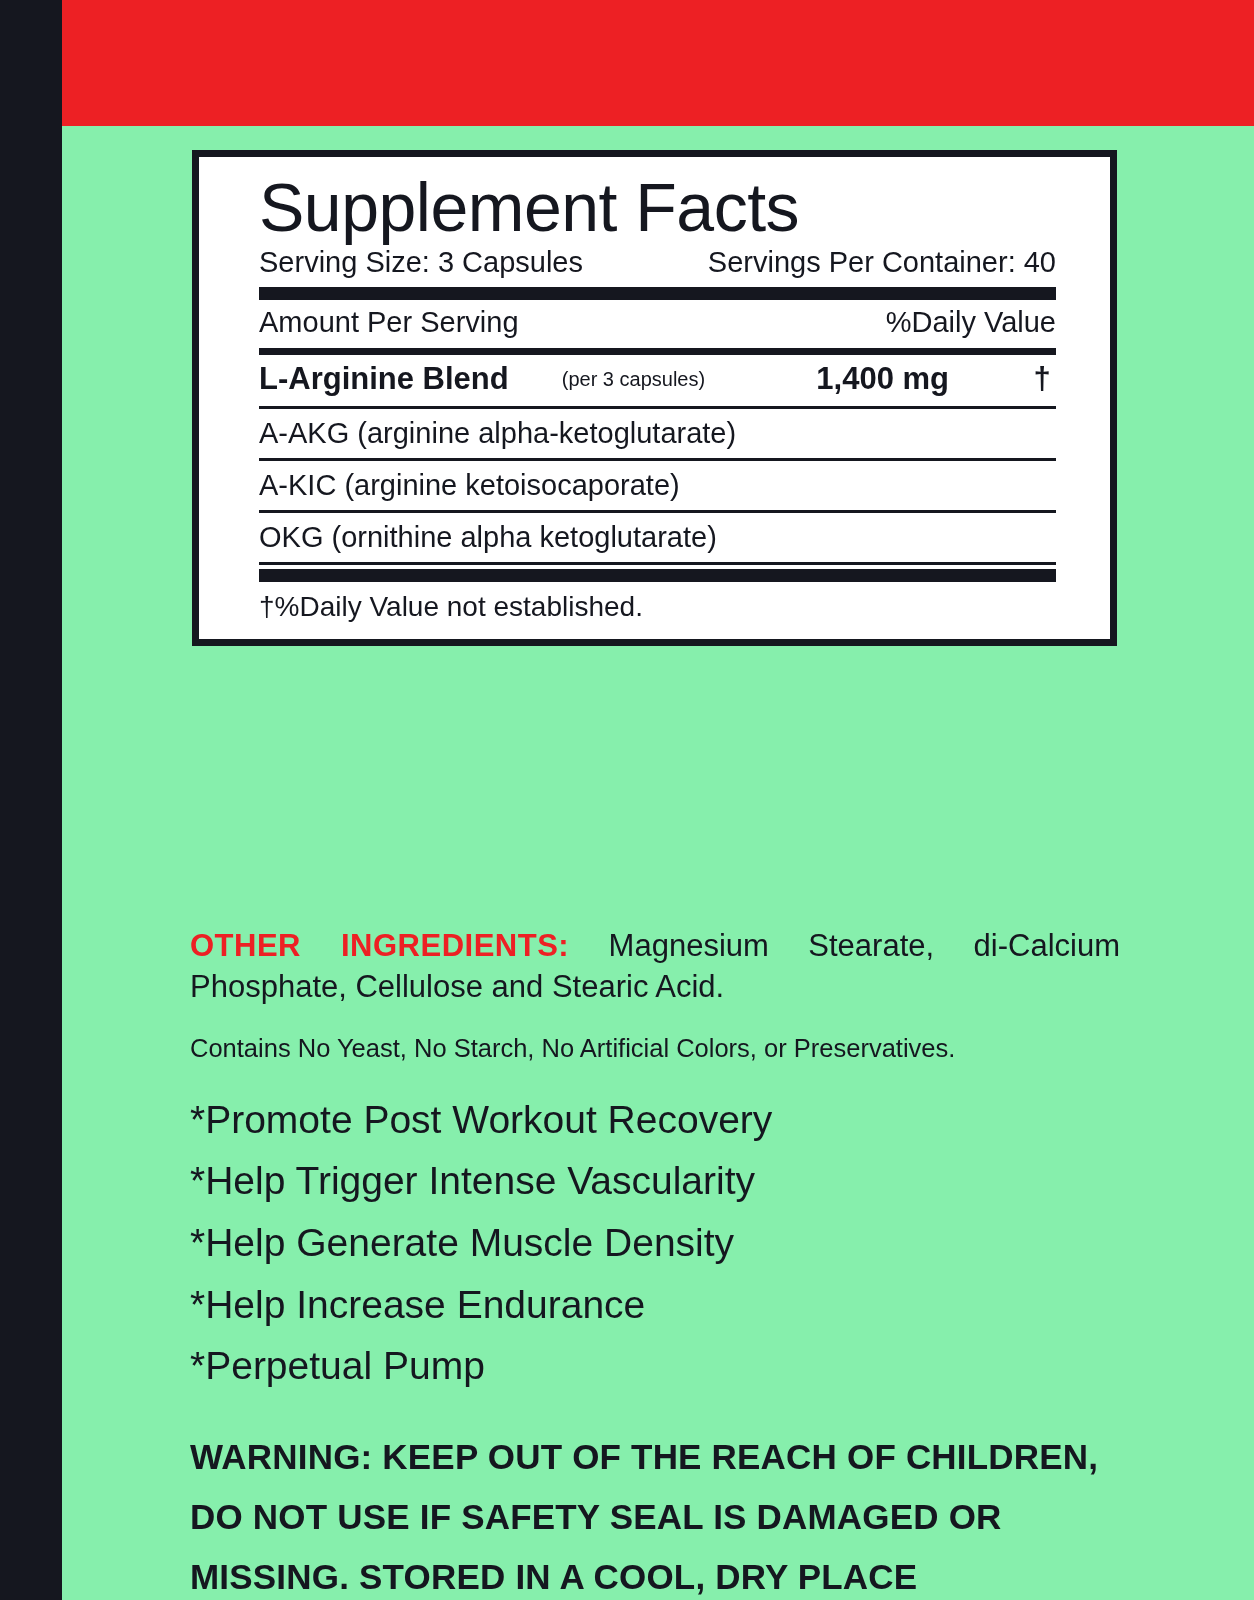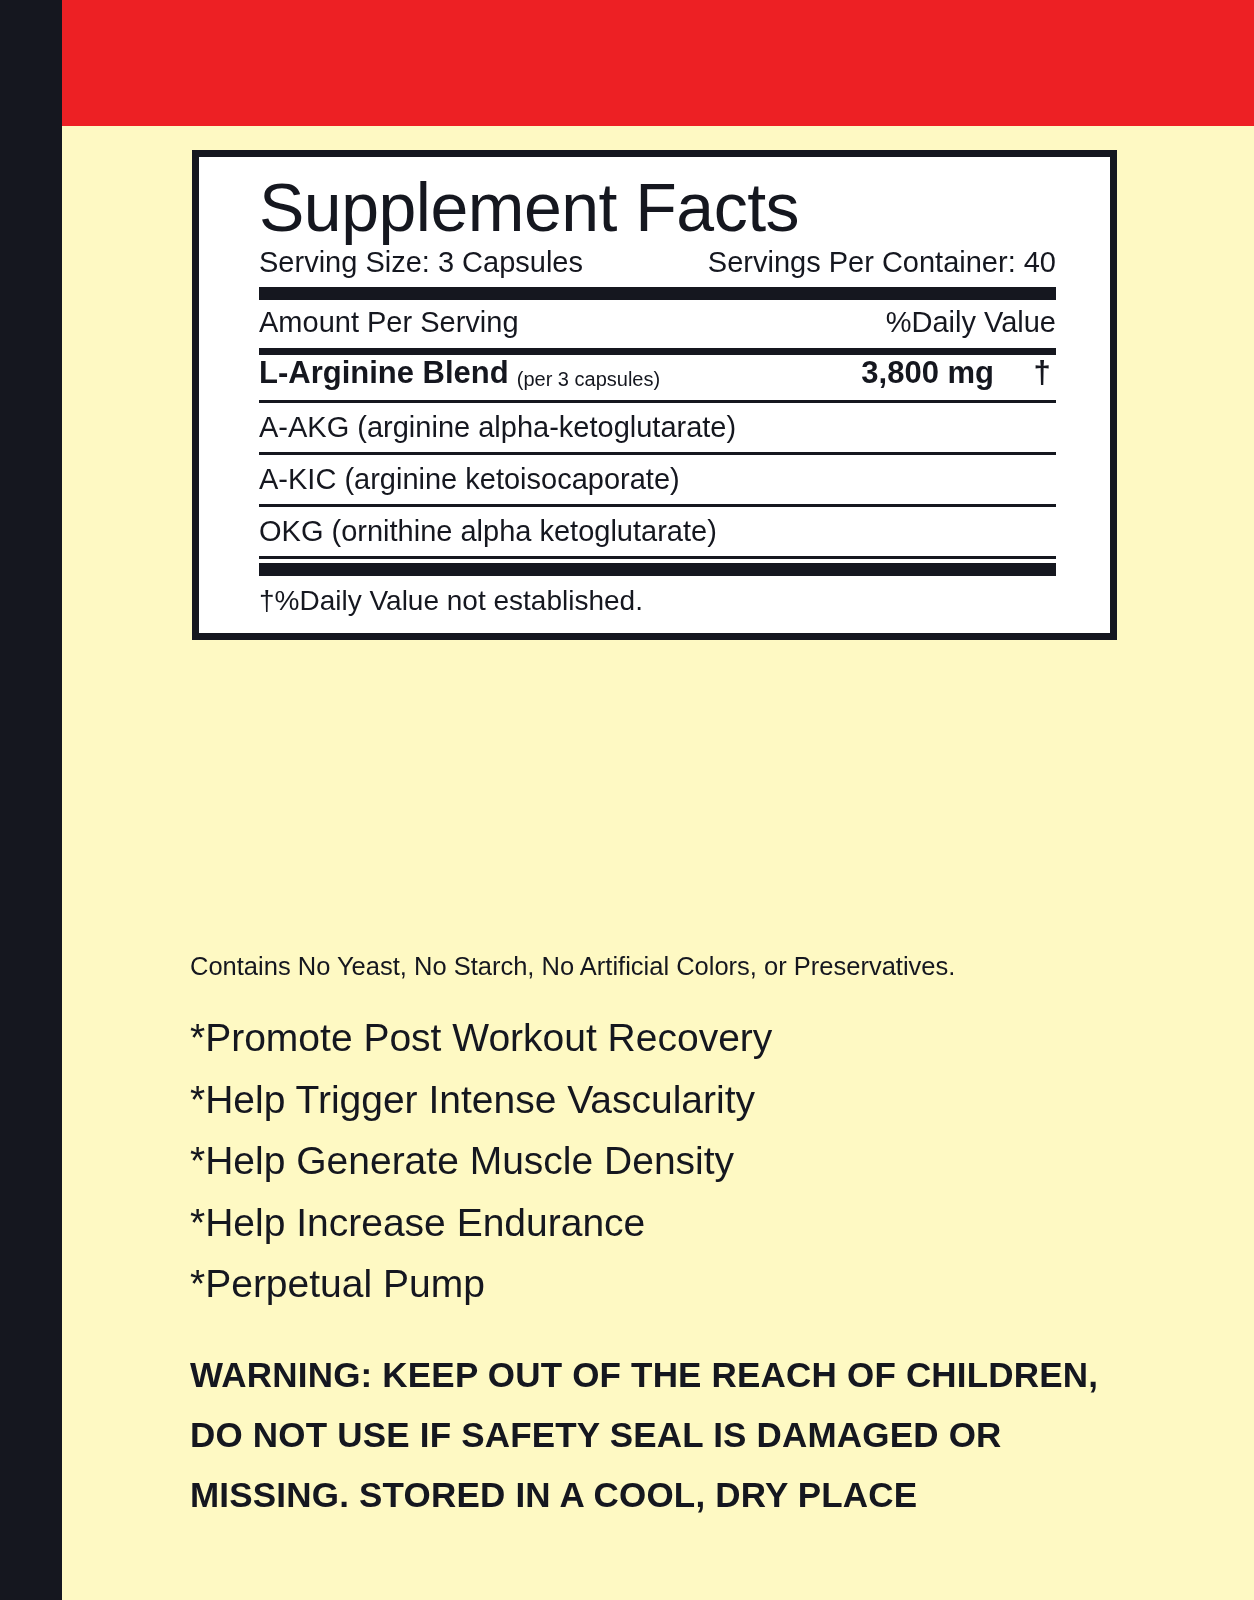--- a/index.html
+++ b/index.html
@@ -13,21 +13,21 @@
     position: relative;
     font-family: "Liberation Sans", sans-serif;
     color: #15171f;
     overflow: hidden;
   }
 
   
   .page {
     position: absolute;
     inset: 0;
-    background: #fef9c3;
+    background: #86efac;
   }
   .left-bar {
     position: absolute;
     left: 0;
     top: 0;
     width: 62px;
     height: 1600px;
     background: #15171f;
   }
   .top-bar {
@@ -104,23 +104,24 @@
   .amount-row {
     display: flex;
     justify-content: space-between;
     align-items: center;
     font-size: 29px;
     padding: 6px 0 7px 0;
   }
 
   .blend-row {
     display: flex;
-    align-items: flex-end;
+    align-items: center;
     font-size: 30px;
-    padding: 0 0 9px 0;
+    padding: 6px 0 9px 0;
+    gap: 45px;
   }
   .blend-name {
     font-weight: 700;
     font-size: 31px;
     white-space: nowrap;
   }
   .blend-qual {
     font-size: 20px;
     margin-left: 8px;
     white-space: nowrap;
@@ -219,40 +220,44 @@
           <span>Amount Per Serving</span>
           <span>%Daily Value</span>
         </div>
 
         <div class="rule-med"></div>
 
         <div class="blend-row">
           <span class="blend-name">L-Arginine Blend</span>
           <span class="blend-qual">(per 3 capsules)</span>
           <span class="blend-spacer"></span>
-          <span class="blend-amount">3,800 mg</span>
+          <span class="blend-amount">1,400 mg</span>
           <span class="blend-dagger">†</span>
         </div>
 
         <div class="rule-thin"></div>
         <div class="ing-row">A-AKG (arginine alpha-ketoglutarate)</div>
         <div class="rule-thin"></div>
         <div class="ing-row">A-KIC (arginine ketoisocaporate)</div>
         <div class="rule-thin"></div>
         <div class="ing-row">OKG (ornithine alpha ketoglutarate)</div>
         <div class="rule-thin"></div>
 
         <div class="rule-thick"></div>
 
         <div class="footnote">†%Daily Value not established.</div>
       </div>
     </div>
 
     <div class="below">
 
+      <p class="other-ing">
+        <span class="hdr">OTHER  INGREDIENTS:</span>
+        <span>Magnesium Stearate, di-Calcium Phosphate, Cellulose and Stearic Acid.</span>
+      </p>
 
       <p class="contains">Contains No Yeast, No Starch, No Artificial Colors, or Preservatives.</p>
 
       <div class="bullets">
         <div class="bullet">*Promote Post Workout Recovery</div>
         <div class="bullet">*Help Trigger Intense Vascularity</div>
         <div class="bullet">*Help Generate Muscle Density</div>
         <div class="bullet">*Help Increase Endurance</div>
         <div class="bullet">*Perpetual Pump</div>
       </div>

